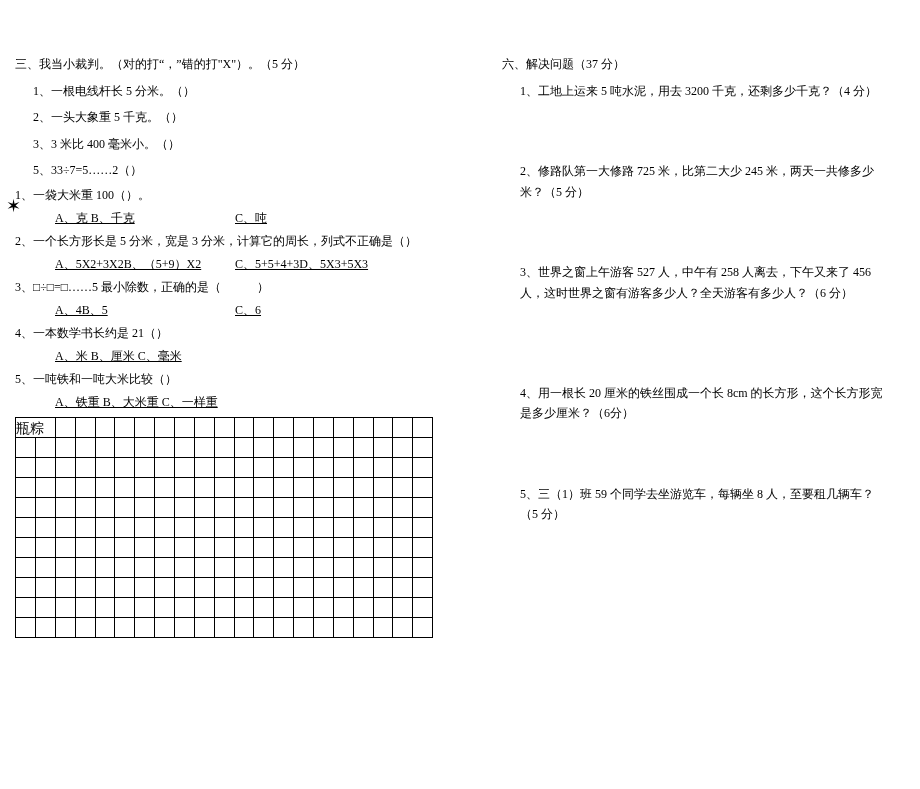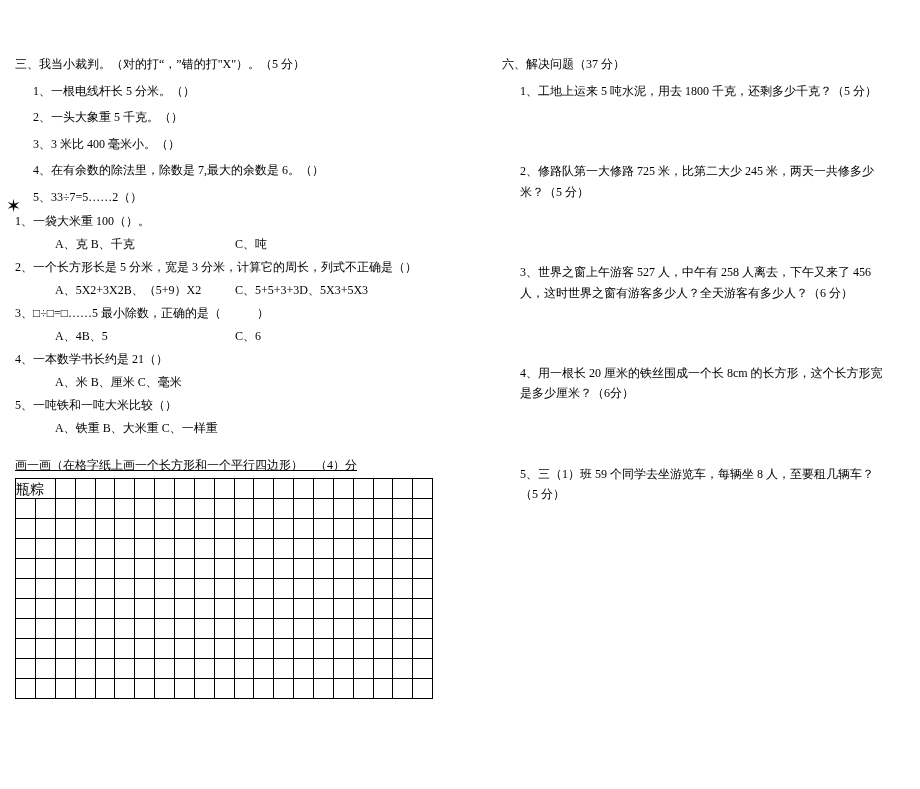--- a/index.html
+++ b/index.html
@@ -14,21 +14,21 @@
       padding: 50px 30px 20px 15px;
       display: flex;
       gap: 60px;
     }
     .col { flex: 1; }
     .col-left { flex: 1.1; }
     .col-right { flex: 1; }
     .section-title { margin: 6px 0 8px 0; }
     .item { margin: 6px 0 6px 18px; line-height: 1.7; }
     .options { margin: 6px 0 6px 40px; display: flex; gap: 30px; }
-    .options span { min-width: 100px; }
+    .options span { min-width: 100px; text-decoration: underline; }
     .options-wide span { min-width: 150px; }
     .no-indent { margin-left: 0; }
     .grid-caption { margin: 20px 0 4px 0; text-decoration: underline; }
     table.grid {
       border-collapse: collapse;
       width: 98%;
       border-radius: 13px;
     }
     table.grid td {
       border: 1px solid #000;
@@ -52,48 +52,46 @@
 </head>
 <body>
 
 <span class="star">✶</span>
 
 <div class="col col-left">
   <div class="section-title no-indent">三、我当小裁判。（对的打“，”错的打"X"）。（5 分）</div>
   <div class="item">1、一根电线杆长 5 分米。（）</div>
   <div class="item">2、一头大象重 5 千克。（）</div>
   <div class="item">3、3 米比 400 毫米小。（）</div>
-  <div class="item">4、在有余数的除法里，除数是 7,最大的余数是 6。（）</div>
   <div class="item">5、33÷7=5……2（）</div>
 
   <div class="no-indent">1、一袋大米重 100（）。</div>
   <div class="options options-wide">
     <span>A、克 B、千克</span>
     <span>C、吨</span>
   </div>
   <div class="no-indent">2、一个长方形长是 5 分米，宽是 3 分米，计算它的周长，列式不正确是（）</div>
   <div class="options options-wide">
     <span>A、5X2+3X2B、（5+9）X2</span>
-    <span>C、5+5+3+3D、5X3+5X3</span>
+    <span>C、5+5+4+3D、5X3+5X3</span>
   </div>
   <div class="no-indent">3、□÷□=□……5 最小除数，正确的是（　　　）</div>
   <div class="options options-wide">
     <span>A、4B、5</span>
     <span>C、6</span>
   </div>
   <div class="no-indent">4、一本数学书长约是 21（）</div>
   <div class="options">
     <span>A、米 B、厘米 C、毫米</span>
   </div>
   <div class="no-indent">5、一吨铁和一吨大米比较（）</div>
   <div class="options">
     <span>A、铁重 B、大米重 C、一样重</span>
   </div>
 
-  <div class="grid-caption">画一画（在格字纸上画一个长方形和一个平行四边形）　（4）分</div>
   <table class="grid">
     <tbody id="grid-body">
         <tr>
           <td colspan="2"><span class="gridlabel">瓶粽</span></td>
           <td></td>
           <td></td>
           <td></td>
           <td></td>
           <td></td>
           <td></td>
@@ -340,18 +338,18 @@
           <td></td>
           <td></td>
           <td></td>
         </tr>
       </tbody>
   </table>
 </div>
 
 <div class="col col-right">
   <div class="section-title no-indent">六、解决问题（37 分）</div>
-  <div class="right-item">1、工地上运来 5 吨水泥，用去 1800 千克，还剩多少千克？（5 分）</div>
+  <div class="right-item">1、工地上运来 5 吨水泥，用去 3200 千克，还剩多少千克？（4 分）</div>
   <div class="right-item2" style="margin-top:60px;">2、修路队第一大修路 725 米，比第二大少 245 米，两天一共修多少米？（5 分）</div>
   <div class="right-item3" style="margin-top:60px;">3、世界之窗上午游客 527 人，中午有 258 人离去，下午又来了 456 人，这时世界之窗有游客多少人？全天游客有多少人？（6 分）</div>
-  <div class="right-item4" style="margin-top:60px;">4、用一根长 20 厘米的铁丝围成一个长 8cm 的长方形，这个长方形宽是多少厘米？（6分）</div>
+  <div class="right-item4" style="margin-top:80px;">4、用一根长 20 厘米的铁丝围成一个长 8cm 的长方形，这个长方形宽是多少厘米？（6分）</div>
   <div class="right-item5" style="margin-top:60px;">5、三（1）班 59 个同学去坐游览车，每辆坐 8 人，至要租几辆车？（5 分）</div>
 </div>
 
 </body></html>

